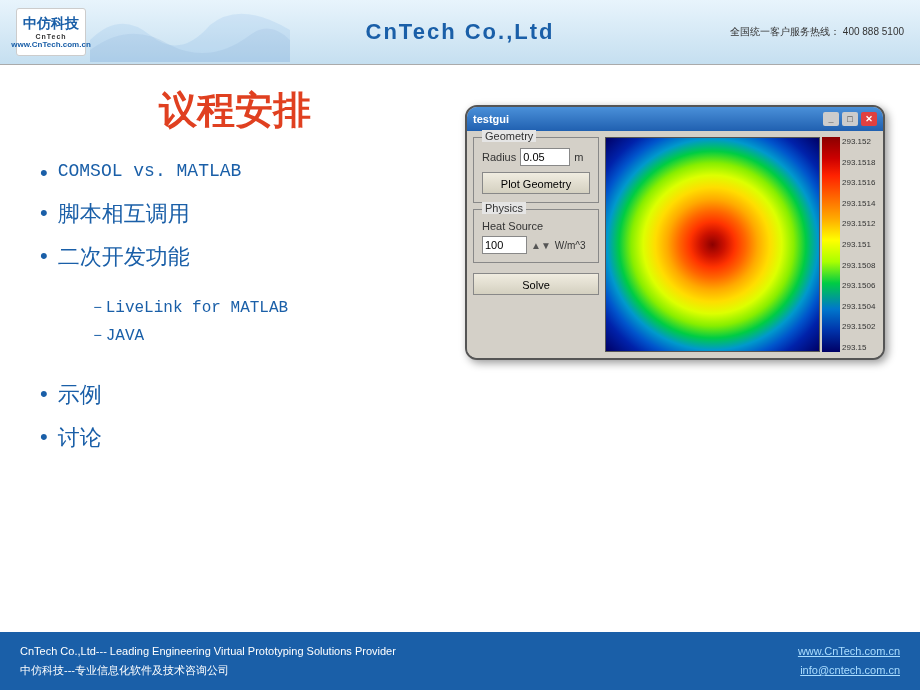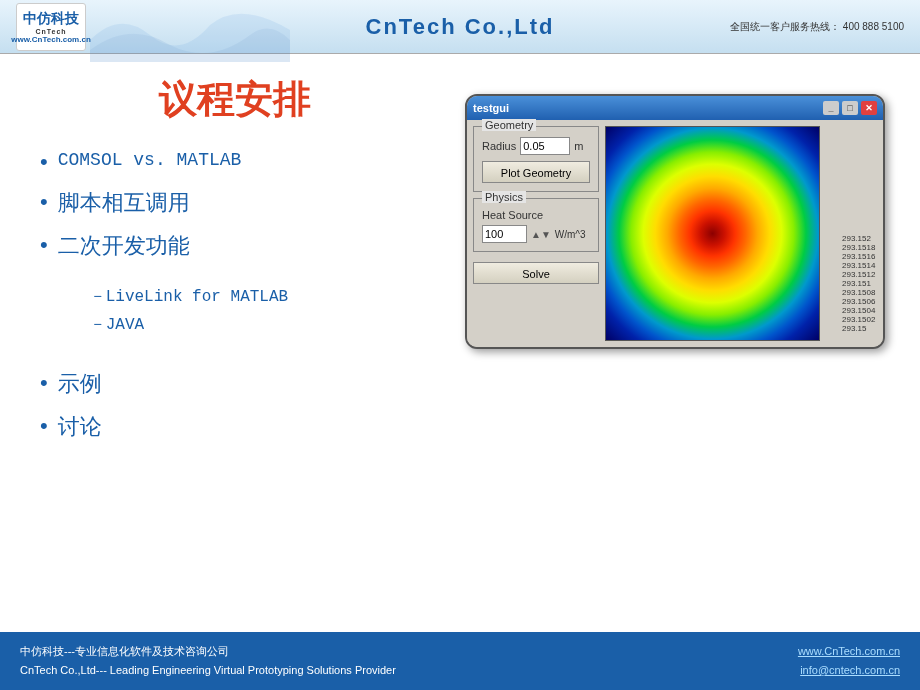--- a/index.html
+++ b/index.html
@@ -7,21 +7,21 @@
       width: 920px;
       height: 690px;
       background: #fff;
       font-family: Arial, sans-serif;
       overflow: hidden;
       position: relative;
     }
 
     
     .header {
-      height: 54px;
+      height: 65px;
       background: linear-gradient(to bottom, #e8f4fc, #c5dff0);
       display: flex;
       align-items: center;
       justify-content: space-between;
       padding: 0 16px;
       border-bottom: 1px solid #aaa;
       position: relative;
     }
     .header-logo {
       display: flex;
@@ -257,21 +257,20 @@
       height: 18px;
       border: 1px solid #888;
       background: #fff;
       font-size: 11px;
     }
 
     
     .gui-viz {
       flex: 1;
       position: relative;
-      align-items: center;
     }
 
     .heatmap-canvas {
       width: 215px;
       height: 215px;
       background: radial-gradient(circle at 50% 50%,
         #8b0000 0%,
         #cc1100 8%,
         #ff3300 15%,
         #ff6600 22%,
@@ -448,20 +447,20 @@
           </div>
         </div>
       </div>
     </div>
   </div>
 
 </div>
 
 <div class="footer">
   <div class="footer-left">
+    <div>CnTech Co.,Ltd--- Leading Engineering Virtual Prototyping Solutions Provider</div>
     <div>中仿科技---专业信息化软件及技术咨询公司</div>
-    <div>CnTech Co.,Ltd--- Leading Engineering Virtual Prototyping Solutions Provider</div>
   </div>
   <div class="footer-right">
     <div><a class="footer-link">www.CnTech.com.cn</a></div>
     <div><a class="footer-link">info@cntech.com.cn</a></div>
   </div>
 </div>
 
 </body></html>

